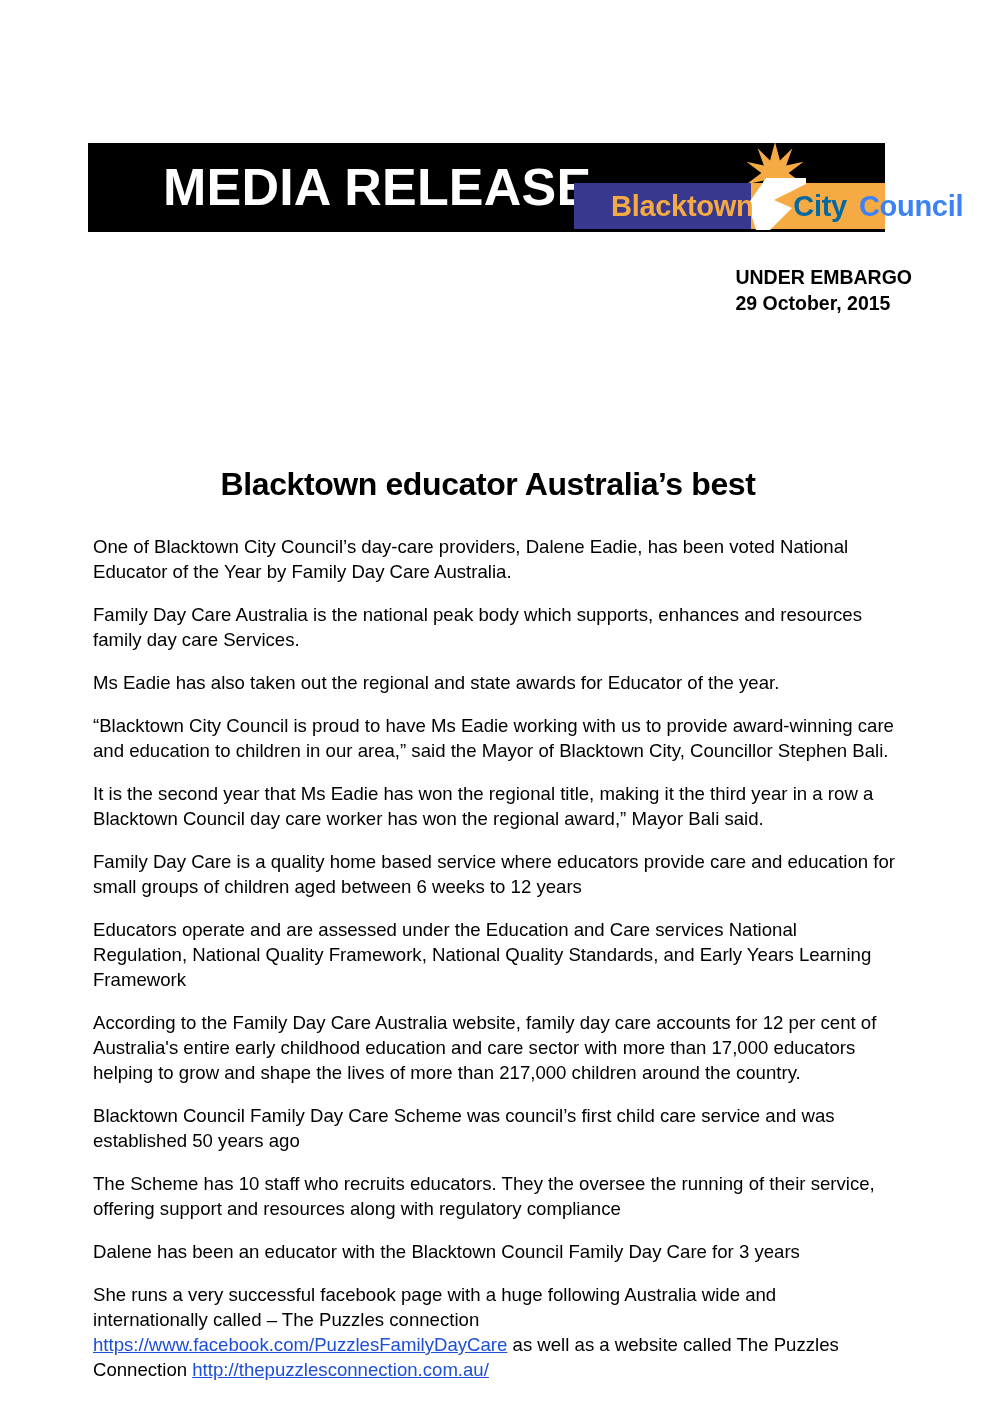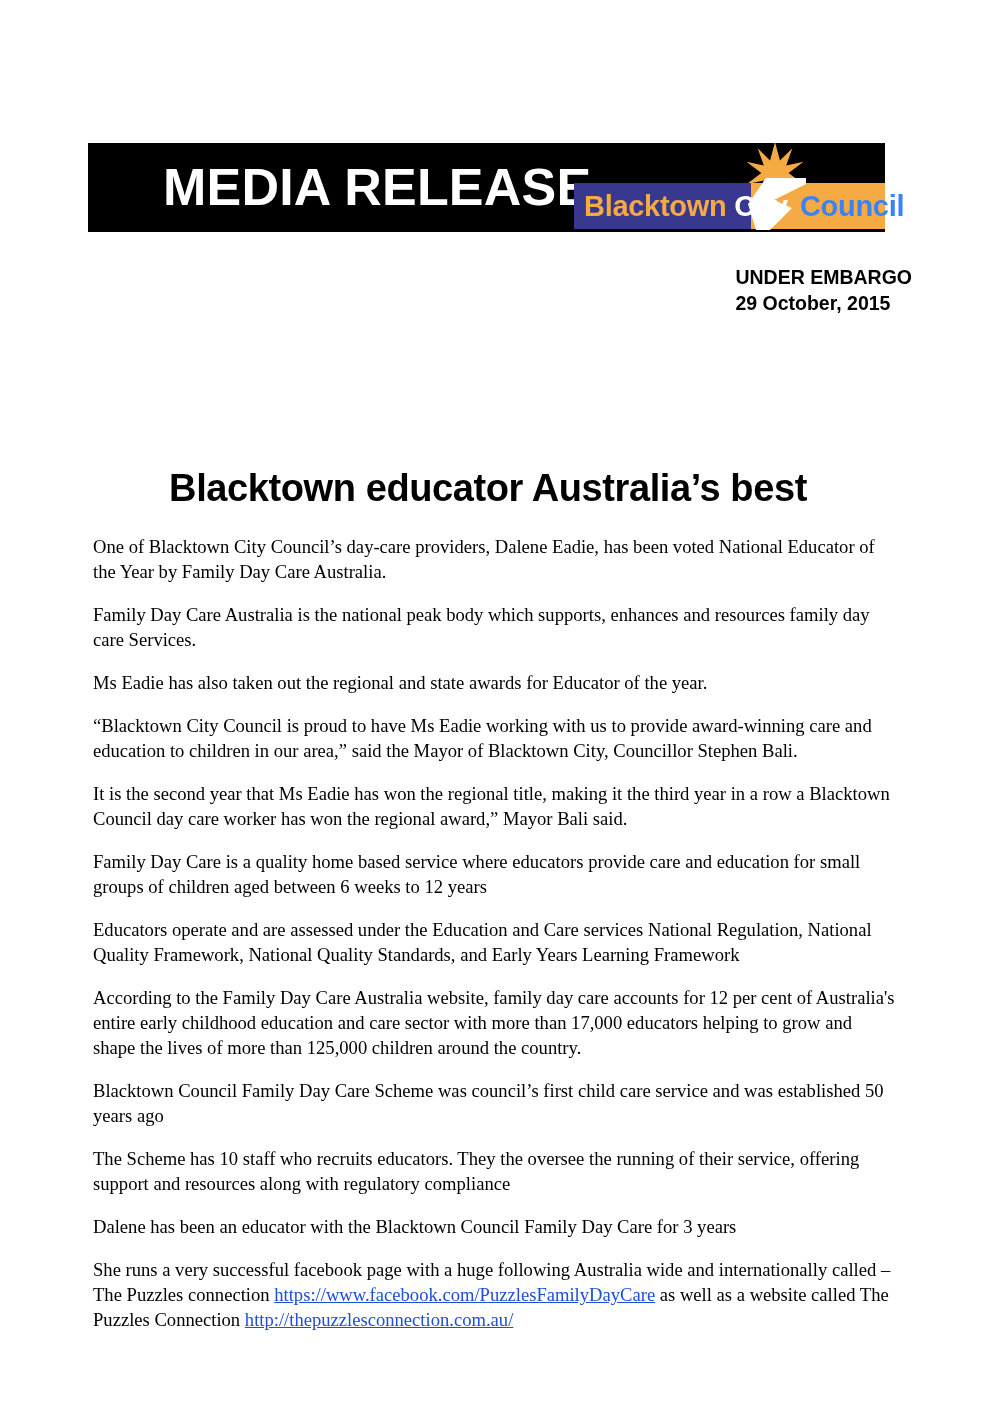--- a/index.html
+++ b/index.html
@@ -97,27 +97,29 @@
     align-items: center;
     font-family: "Liberation Sans", sans-serif;
     font-weight: bold;
     font-size: 29px;
     line-height: 1;
     white-space: nowrap;
     z-index: 4;
   }
   .logo-word-blacktown {
     color: #f6aa44;
-    padding-left: 10px;
+    padding-left: 21px;
     letter-spacing: -0.3px;
+    margin-left: 16px;
   }
   .logo-word-city {
-    color: #ffffff;
+    color: #0369a1;
     padding-left: 8px;
     letter-spacing: -0.3px;
+    margin-left: 32px;
   }
   .logo-word-council {
     color: #3b82f6;
     padding-left: 12px;
     letter-spacing: -0.3px;
   }
 
   
   .embargo {
     position: absolute;
@@ -132,39 +134,38 @@
 
   
   .headline {
     position: absolute;
     left: 88px;
     top: 467px;
     width: 800px;
     text-align: center;
     font-family: "Liberation Sans", sans-serif;
     font-weight: bold;
-    font-size: 38px;
+    font-size: 32px;
     line-height: 1.12;
     letter-spacing: -0.4px;
   }
 
   
   .body-copy {
     position: absolute;
     left: 93px;
     top: 534px;
     width: 803px;
     font-family: "Liberation Sans", sans-serif;
     font-size: 18.6px;
     line-height: 25px;
     color: #000000;
   }
   .body-copy p {
     margin: 0 0 18px 0;
-    font-family: Liberation Serif, serif;
   }
   .body-copy p.section-heading {
     font-weight: bold;
     margin-bottom: 19px;
   }
   .body-copy p.last {
     margin-bottom: 0;
   }
   .body-copy a {
     color: #1d4ed8;
@@ -213,21 +214,21 @@
 
     <p>One of Blacktown City Council’s day-care providers, Dalene Eadie, has been voted National Educator of the Year by Family Day Care Australia.</p>
     <p>Family Day Care Australia is the national peak body which supports, enhances and resources family day care Services.</p>
     <p>Ms Eadie has also taken out the regional and state awards for Educator of the year.</p>
     <p>“Blacktown City Council is proud to have Ms Eadie working with us to provide award-winning care and education to children in our area,” said the Mayor of Blacktown City, Councillor Stephen Bali.</p>
     <p>It is the second year that Ms Eadie has won the regional title, making it the third year in a row a Blacktown Council day care worker has won the regional award,” Mayor Bali said.</p>
 
 
     <p>Family Day Care is a quality home based service where educators provide care and education for small groups of children aged between 6 weeks to 12 years</p>
     <p>Educators operate and are assessed under the Education and Care services National Regulation, National Quality Framework, National Quality Standards, and Early Years Learning Framework</p>
-    <p>According to the Family Day Care Australia website, family day care accounts for 12 per cent of Australia's entire early childhood education and care sector with more than 17,000 educators helping to grow and shape the lives of more than 125,000 children around the country.</p>
+    <p>According to the Family Day Care Australia website, family day care accounts for 12 per cent of Australia's entire early childhood education and care sector with more than 17,000 educators helping to grow and shape the lives of more than 217,000 children around the country.</p>
     <p>Blacktown Council Family Day Care Scheme was council’s first child care service and was established 50 years ago</p>
     <p>The Scheme has 10 staff who recruits educators. They the oversee the running of their service, offering support and resources along with regulatory compliance</p>
     <p>Dalene has been an educator with the Blacktown Council Family Day Care for 3 years</p>
 
     <p class="last"><span>She runs a very successful facebook page with a huge following Australia wide and internationally called – The Puzzles connection </span><a href="#">https://www.facebook.com/PuzzlesFamilyDayCare</a><span> as well as a website called The Puzzles Connection </span><a href="#">http://thepuzzlesconnection.com.au/</a></p>
   </div>
 
 </div>
 
 </body></html>

